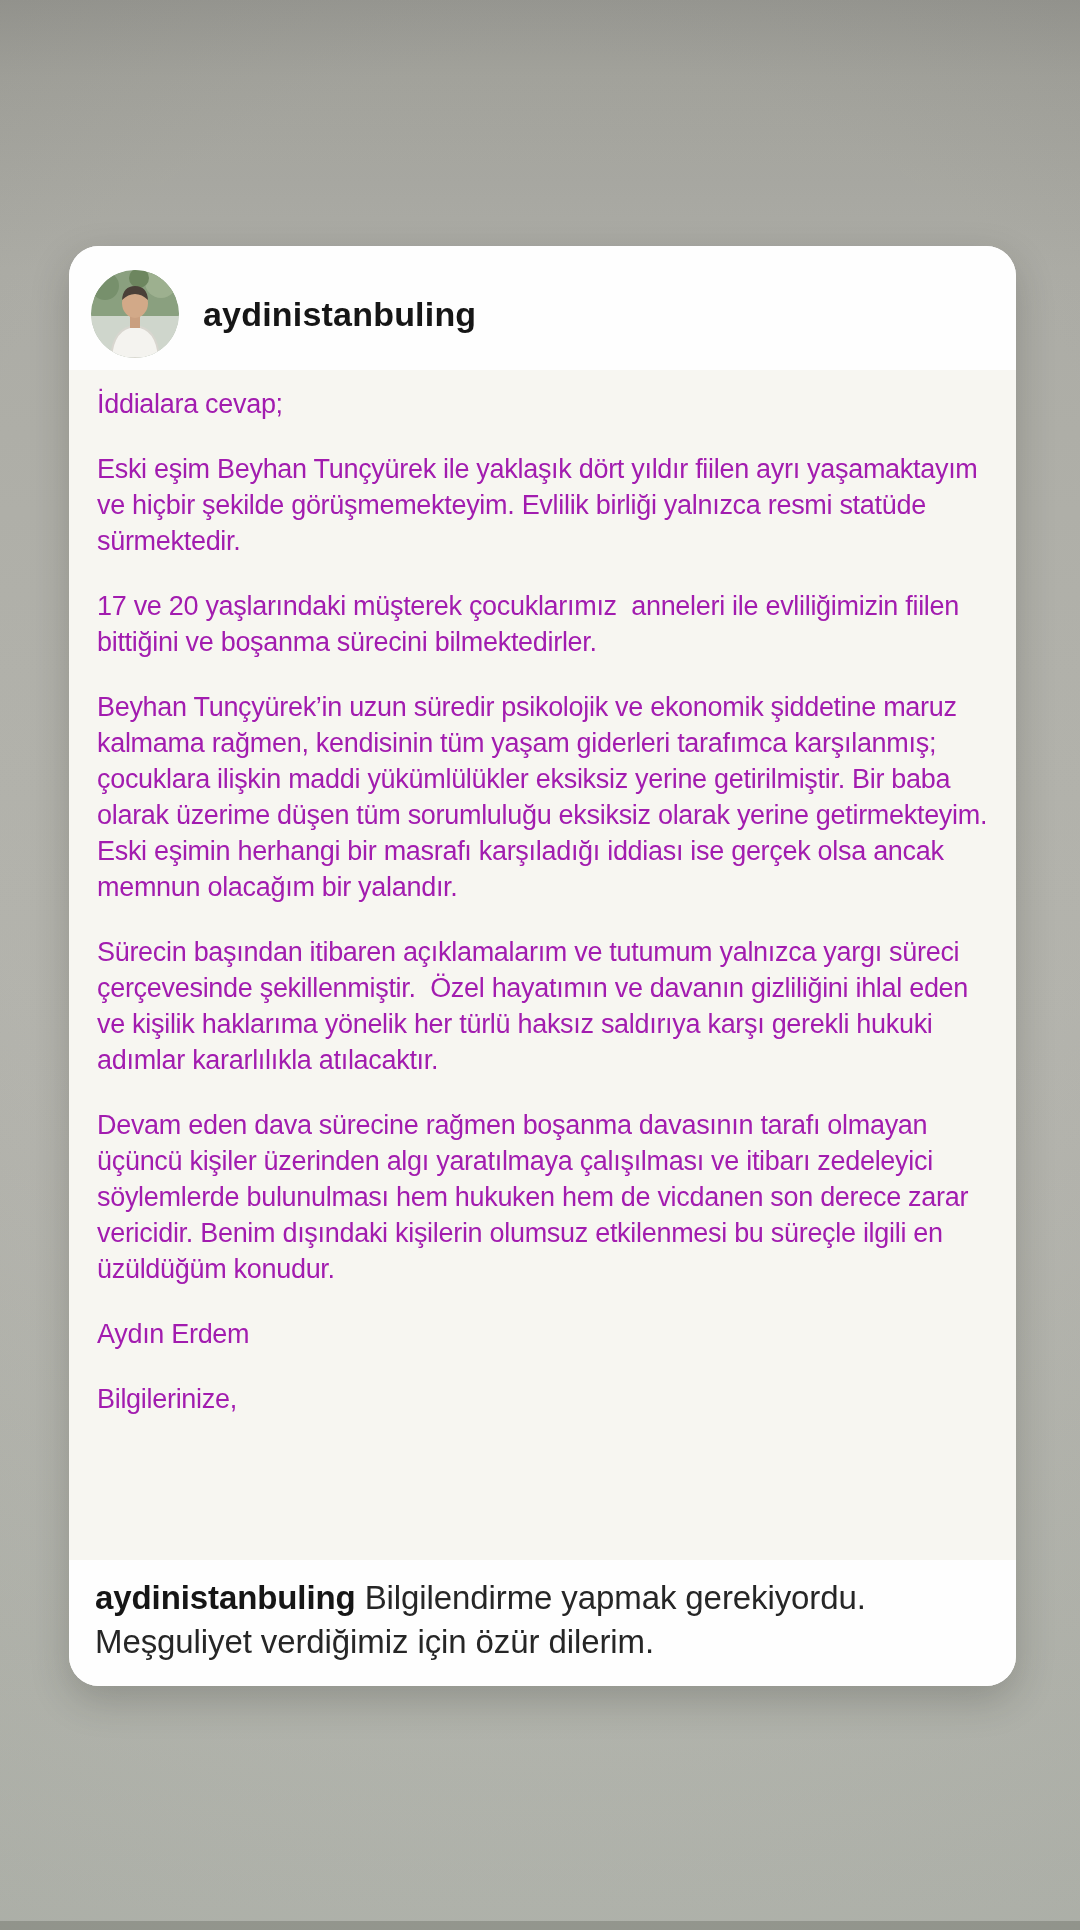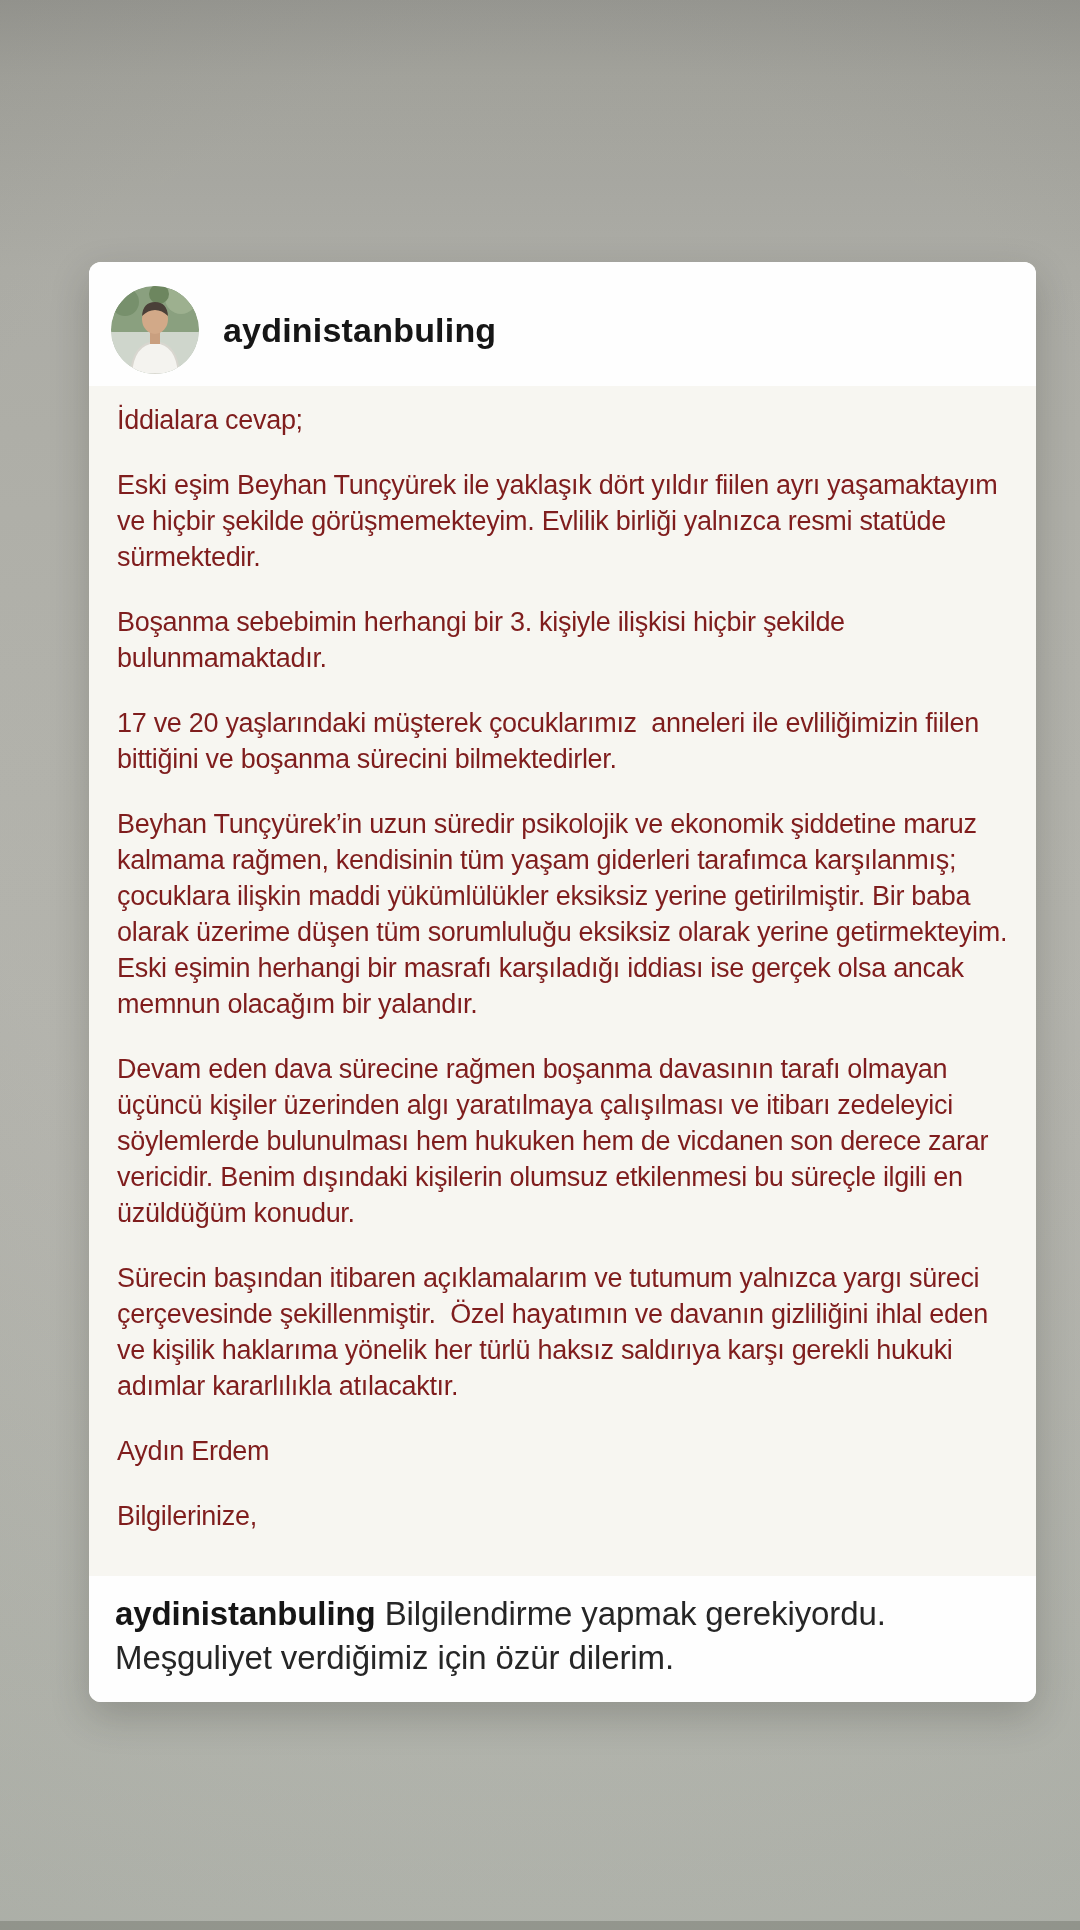--- a/index.html
+++ b/index.html
@@ -22,24 +22,24 @@
   }
   .screen::after{ 
     content:"";position:absolute;inset:0;pointer-events:none;
     background:radial-gradient(140% 80% at 50% 35%, rgba(255,255,255,0.06) 40%, rgba(40,40,36,0.10) 100%);
   }
   .bottom-strip{
     position:absolute;left:0;bottom:0;width:1080px;height:9px;
     background:#999c93;
   }
   .card{
-    position:absolute;left:69px;top:262px;width:947px;height:1440px;
-    background:#fefefe;border-radius:12px;
+    position:absolute;left:69px;top:246px;width:947px;height:1440px;
+    background:#fefefe;border-radius:30px;
     box-shadow:0 14px 38px rgba(30,30,28,0.22);
-    overflow:hidden;z-index:2;margin-left:20px;
+    overflow:hidden;z-index:2;
   }
   .card-header{
     display:flex;align-items:center;
     padding:24px 26px 12px 22px;
     background:#fefefe;
   }
   .avatar{
     width:88px;height:88px;border-radius:50%;
     flex:0 0 88px;overflow:hidden;
     background:#dfe3de;
@@ -53,21 +53,21 @@
   .statement{
     background:#f7f6f1;
     padding:16px 28px 2px 28px;
     min-height:1190px;
     box-sizing:border-box;
   }
   .statement p{
     margin:0 0 29px 0;
     font-size:27px;line-height:36px;
     letter-spacing:-0.3px;
-    color:#7f1d1d;
+    color:#a21caf;
     white-space:pre-wrap;
   }
   .caption{
     padding:16px 28px 26px 26px;
     background:#fefefe;
     font-size:33px;line-height:44px;color:#262626;
     letter-spacing:-0.1px;
   }
   .caption .cap-user{font-weight:700;color:#161616;}
 </style>
@@ -102,25 +102,24 @@
             </g>
           </svg>
         </span>
       </div>
       <div class="header-username">aydinistanbuling</div>
     </div>
 
     <div class="statement">
       <p>İddialara cevap;</p>
       <p>Eski eşim Beyhan Tunçyürek ile yaklaşık dört yıldır fiilen ayrı yaşamaktayım ve hiçbir şekilde görüşmemekteyim. Evlilik birliği yalnızca resmi statüde sürmektedir.</p>
-      <p>Boşanma sebebimin herhangi bir 3. kişiyle ilişkisi hiçbir şekilde bulunmamaktadır.</p>
       <p>17 ve 20 yaşlarındaki müşterek çocuklarımız  anneleri ile evliliğimizin fiilen bittiğini ve boşanma sürecini bilmektedirler.</p>
       <p>Beyhan Tunçyürek’in uzun süredir psikolojik ve ekonomik şiddetine maruz kalmama rağmen, kendisinin tüm yaşam giderleri tarafımca karşılanmış; çocuklara ilişkin maddi yükümlülükler eksiksiz yerine getirilmiştir. Bir baba olarak üzerime düşen tüm sorumluluğu eksiksiz olarak yerine getirmekteyim. Eski eşimin herhangi bir masrafı karşıladığı iddiası ise gerçek olsa ancak memnun olacağım bir yalandır.</p>
+      <p>Sürecin başından itibaren açıklamalarım ve tutumum yalnızca yargı süreci çerçevesinde şekillenmiştir.  Özel hayatımın ve davanın gizliliğini ihlal eden ve kişilik haklarıma yönelik her türlü haksız saldırıya karşı gerekli hukuki adımlar kararlılıkla atılacaktır.</p>
       <p>Devam eden dava sürecine rağmen boşanma davasının tarafı olmayan üçüncü kişiler üzerinden algı yaratılmaya çalışılması ve itibarı zedeleyici söylemlerde bulunulması hem hukuken hem de vicdanen son derece zarar vericidir. Benim dışındaki kişilerin olumsuz etkilenmesi bu süreçle ilgili en üzüldüğüm konudur.</p>
-      <p>Sürecin başından itibaren açıklamalarım ve tutumum yalnızca yargı süreci çerçevesinde şekillenmiştir.  Özel hayatımın ve davanın gizliliğini ihlal eden ve kişilik haklarıma yönelik her türlü haksız saldırıya karşı gerekli hukuki adımlar kararlılıkla atılacaktır.</p>
       <p>Aydın Erdem</p>
       <p>Bilgilerinize,</p>
     </div>
 
     <div class="caption">
       <span class="cap-user">aydinistanbuling</span>
       <span>Bilgilendirme yapmak gerekiyordu. Meşguliyet verdiğimiz için özür dilerim.</span>
     </div>
 
   </div>

